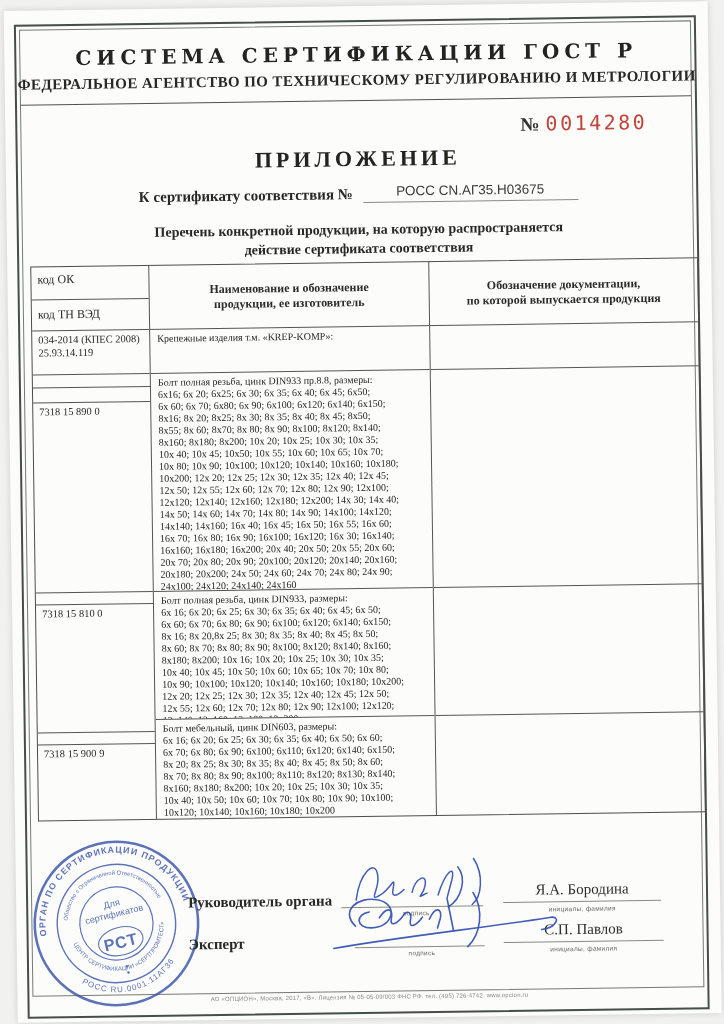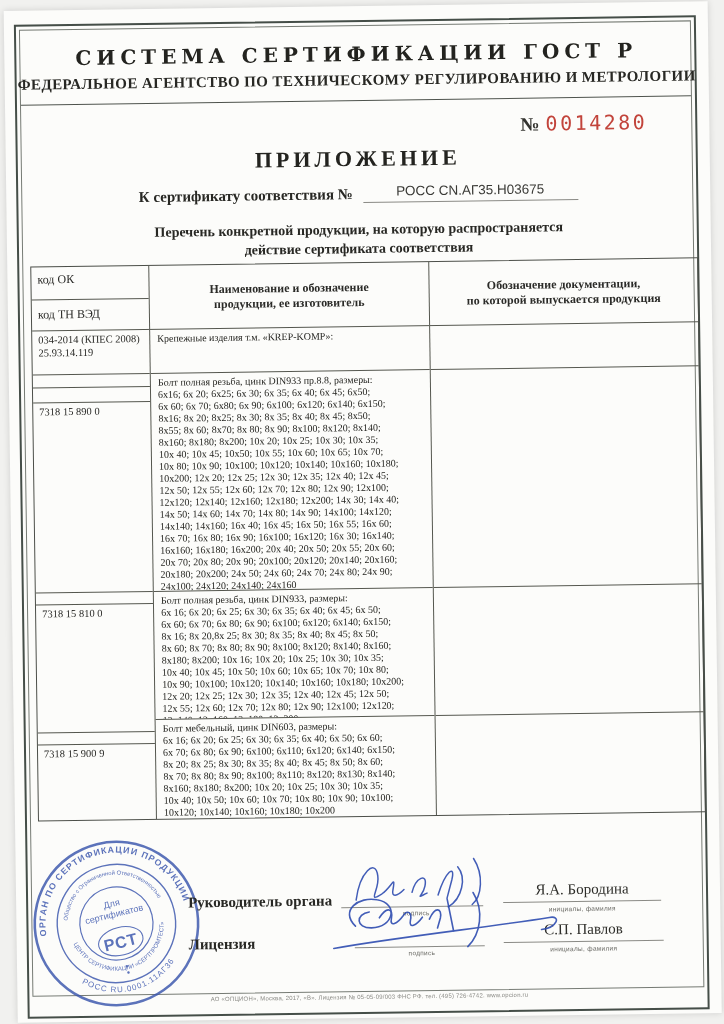--- a/index.html
+++ b/index.html
@@ -211,21 +211,21 @@
       </text>
       <text x="80" y="64" font-size="8.5" text-anchor="middle">Для</text>
       <text x="80" y="74" font-size="8.5" text-anchor="middle">сертификатов</text>
       <text x="80" y="103" font-size="15" font-weight="bold" text-anchor="middle" letter-spacing="1">РСТ</text>
       <circle cx="80" cy="121" r="1.2"></circle>
       <circle cx="80" cy="127" r="1.2"></circle>
     </g>
   </svg>
 
   <div class="abs sig-role role1">Руководитель органа</div>
-  <div class="abs sig-role role2">Лицензия</div>
+  <div class="abs sig-role role2">Эксперт</div>
 
   <div class="abs sig-line sline1"></div>
   <div class="abs tiny-label slab1">подпись</div>
   <div class="abs sig-line sline2"></div>
   <div class="abs tiny-label slab2">подпись</div>
 
   <div class="abs sig-name name1">Я.А. Бородина</div>
   <div class="abs sig-line nline1"></div>
   <div class="abs tiny-label nlab1">инициалы, фамилия</div>
   <div class="abs sig-name name2">С.П. Павлов</div>

